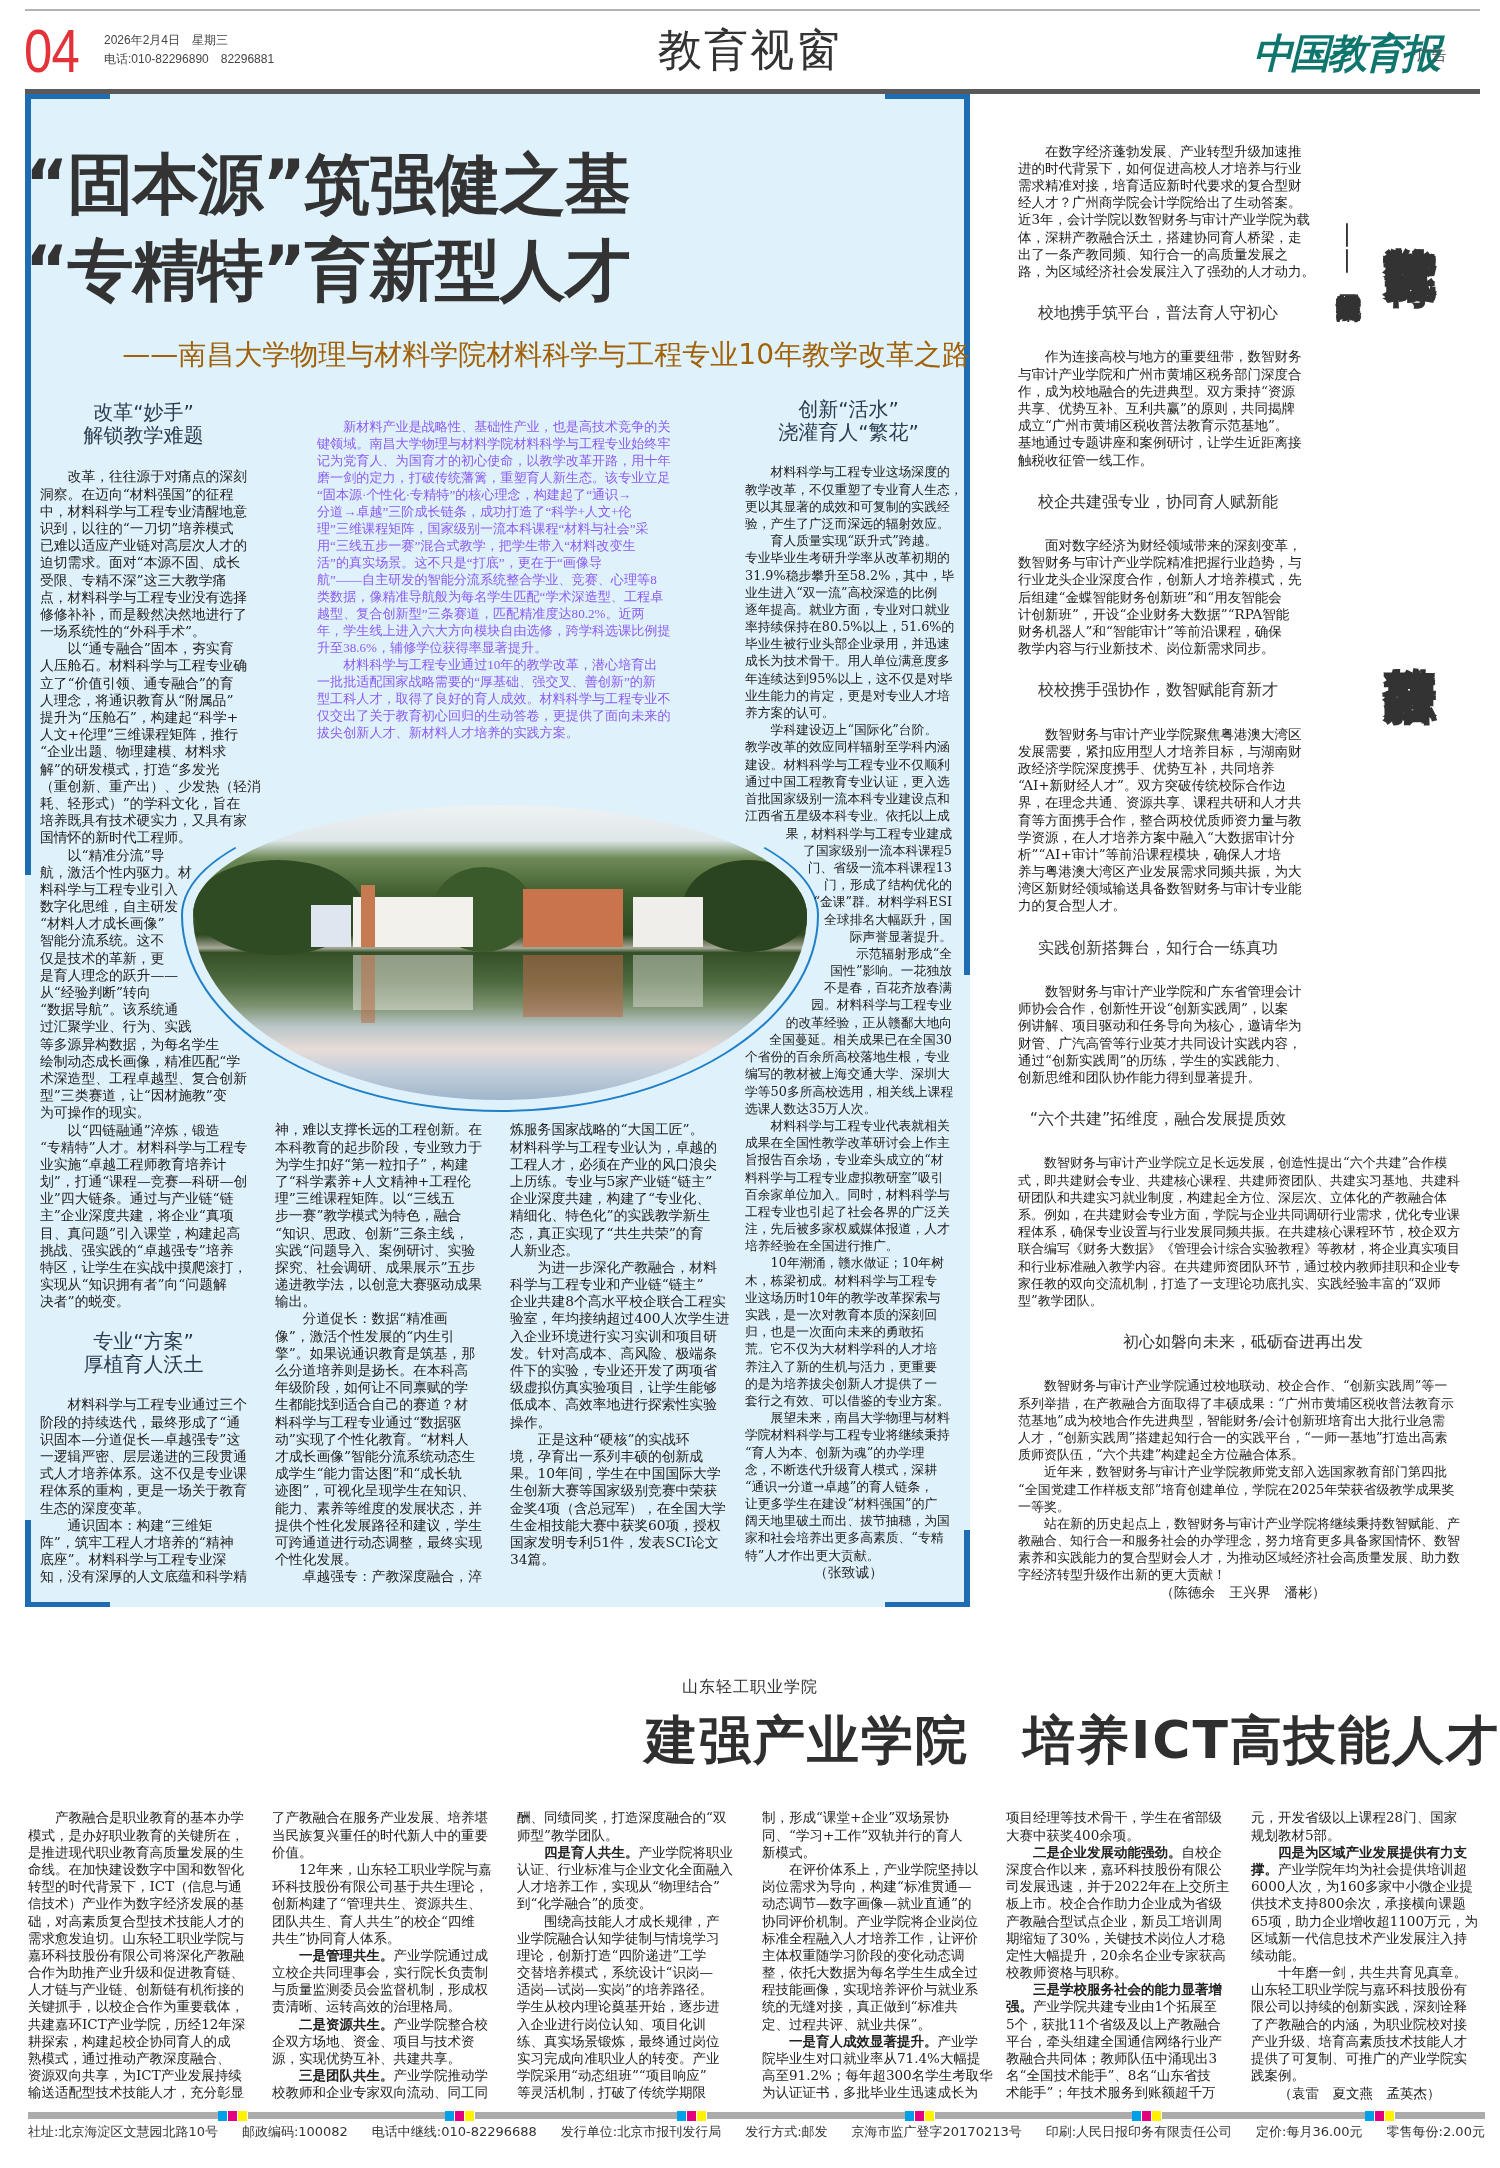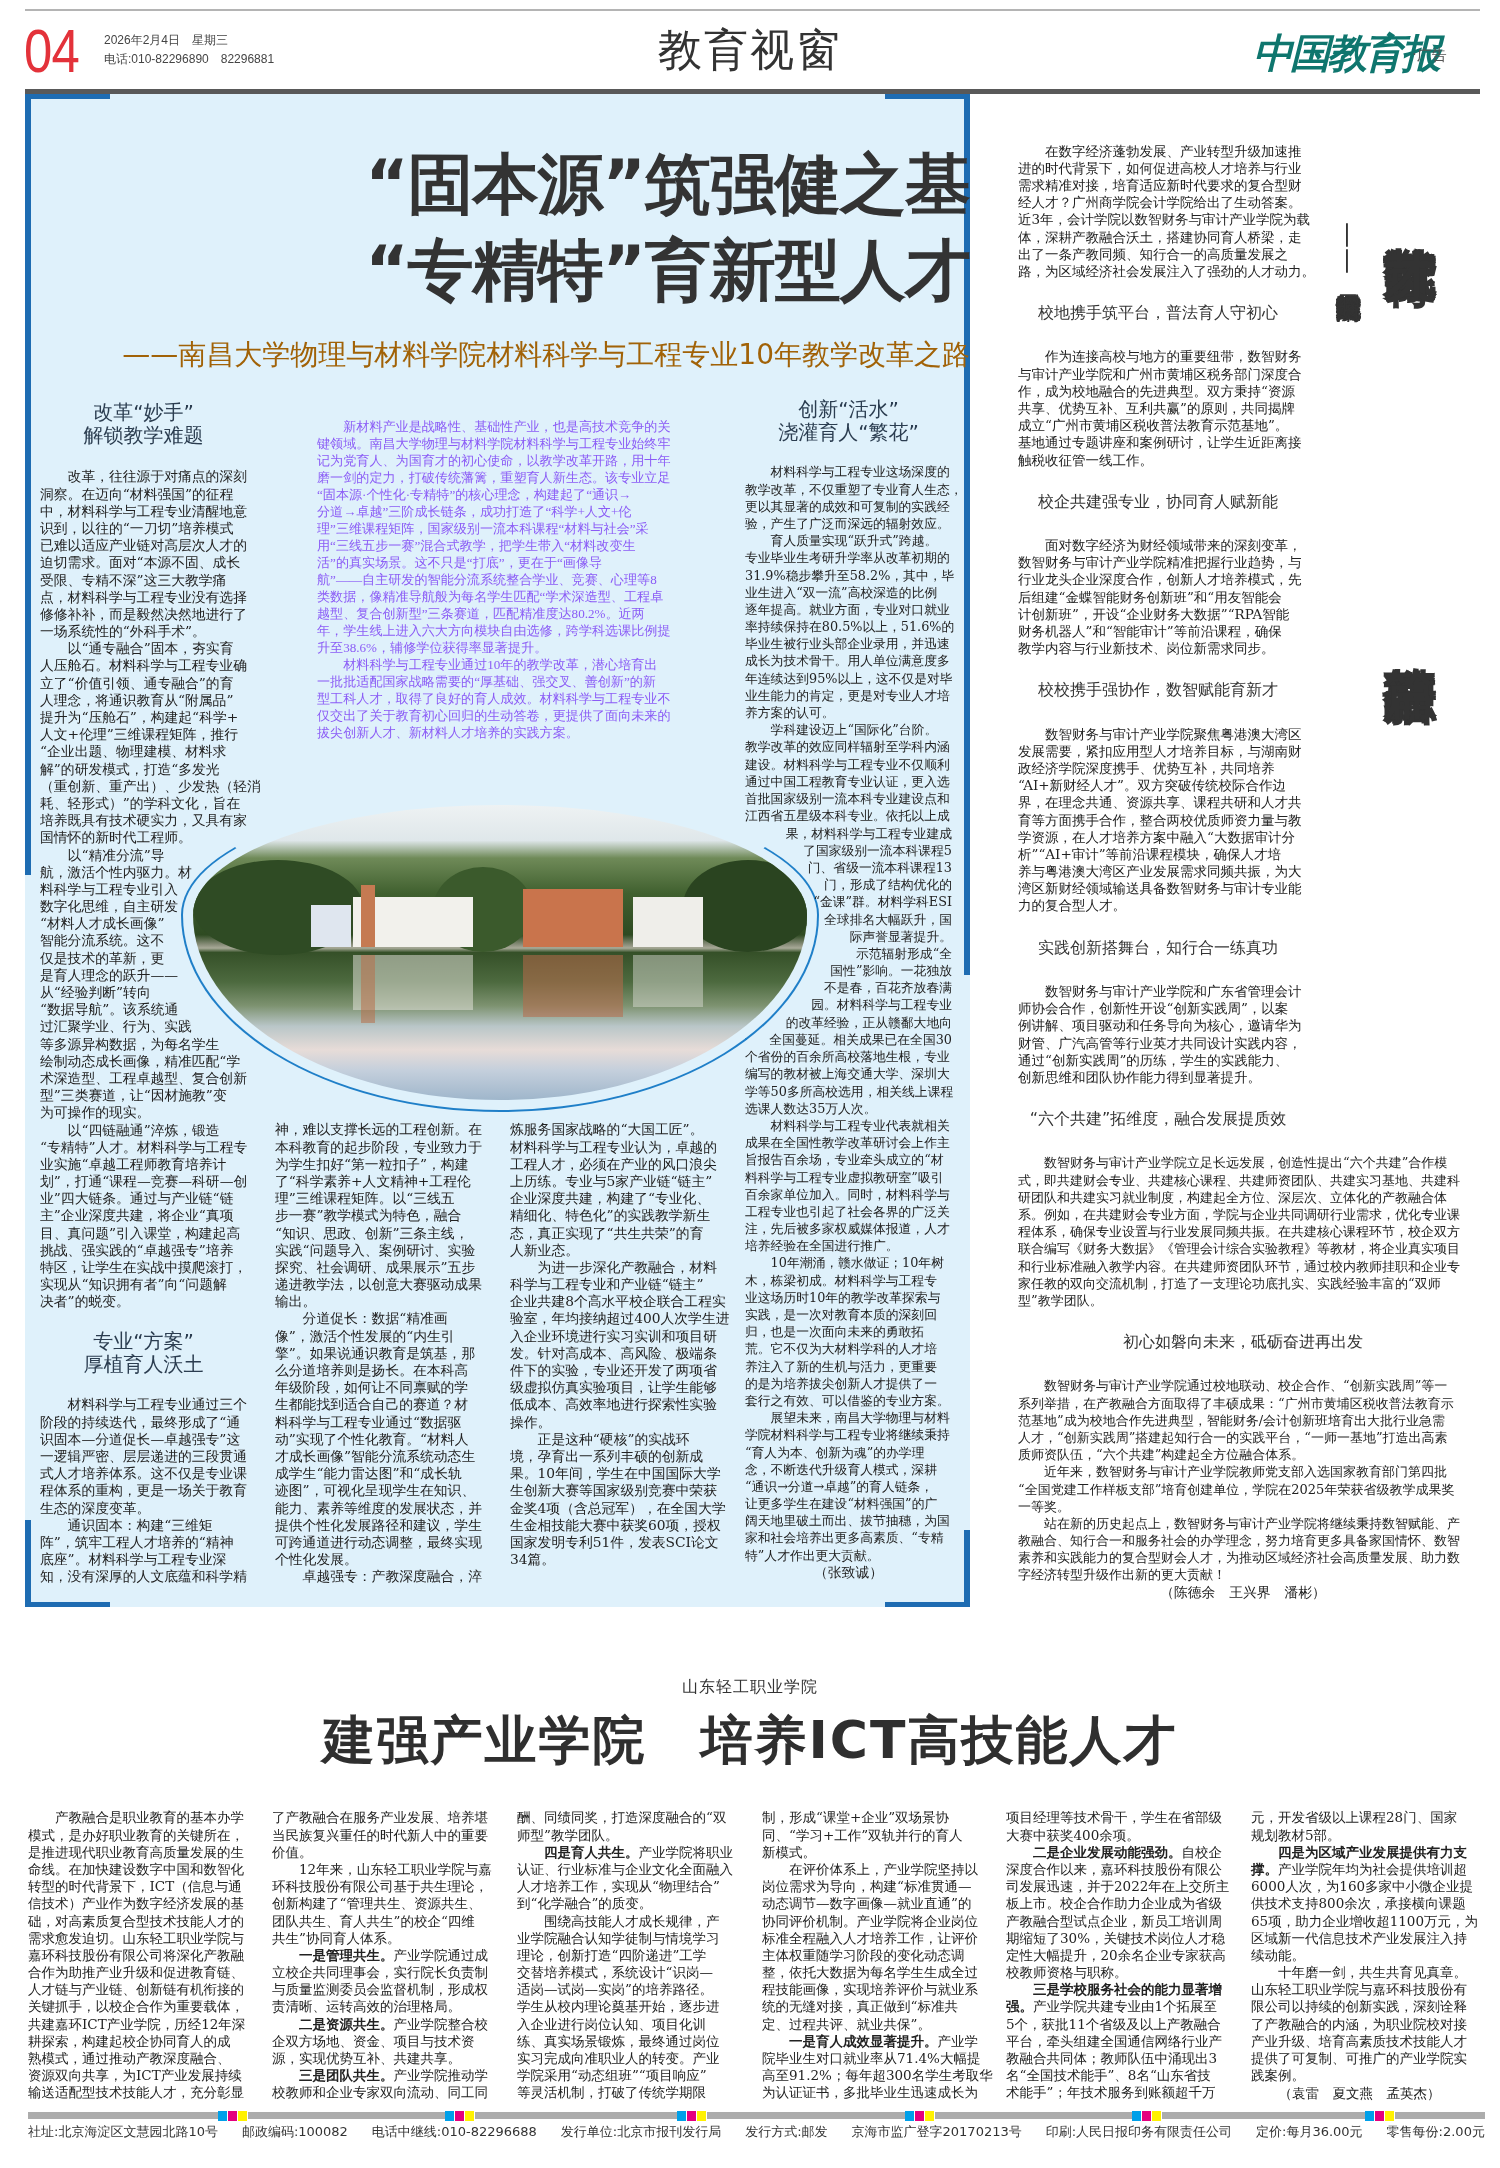--- a/index.html
+++ b/index.html
@@ -9,21 +9,21 @@
 .abs{position:absolute}
 .topline{left:25px;top:9px;width:1455px;height:2px;background:#b4b4b4}
 .pgno{left:24px;top:20px;font-family:"Liberation Sans",sans-serif;font-size:62px;line-height:62px;color:#e3323a;transform:scaleX(.82);transform-origin:left top;letter-spacing:-1px}
 .dateline{left:104px;top:31px;font-family:"Liberation Sans",sans-serif;font-size:12px;line-height:19px;color:#444}
 .sectitle{left:0;top:24px;width:1500px;text-align:center;font-family:"DejaVu Serif",serif;font-size:44px;line-height:52px;color:#333;letter-spacing:2px}
 .logo{left:1253px;top:30px;font-family:"DejaVu Serif",serif;font-style:italic;font-weight:bold;font-size:40px;line-height:46px;color:#0f766e;letter-spacing:-3px}
 .logo-suffix{left:1412px;top:45px;font-family:"DejaVu Sans",sans-serif;font-size:15px;line-height:20px;color:#555}
 .darkbar{left:25px;top:89px;width:1455px;height:5px;background:#595959}
 .panel{left:25px;top:94px;width:945px;height:1513px;background:#dff1fb}
 .br{background:#1e6cb2}
-.hl{left:25px;width:945px;text-align:right;font-family:"DejaVu Sans",sans-serif;font-weight:bold;font-size:66px;line-height:74px;color:#333;letter-spacing:-1px;white-space:nowrap}
+.hl{left:25px;width:945px;text-align:left;font-family:"DejaVu Sans",sans-serif;font-weight:bold;font-size:66px;line-height:74px;color:#333;letter-spacing:-1px;white-space:nowrap}
 .subtitle{left:25px;width:945px;top:338px;text-align:right;font-family:"DejaVu Sans",sans-serif;font-size:28px;line-height:34px;color:#a16207;white-space:nowrap}
 .ph{width:207px;text-align:center;font-family:"DejaVu Sans",sans-serif;font-size:20px;line-height:23px;color:#2b3d50;white-space:nowrap}
 .ph div{height:23px}
 .col{font-size:13.8px;line-height:17.2px;color:#222}
 .ln{height:17.2px;white-space:nowrap}
 .ind{text-indent:2em}
 .ralign .ln{text-align:right}
 .colD{font-size:12.8px}
 .intro{font-family:Liberation Serif, serif;font-size:13.1px;line-height:17px;color:#8b5cf6}
 .intro .ln{height:17px}
@@ -33,21 +33,21 @@
 .photo-outline{left:181px;top:793px;width:638px;height:319px;border:2px solid #1f7fc8;border-top-color:transparent;border-radius:319px/122px 122px 197px 197px}
 .byline{text-align:center;white-space:nowrap}
 .rcol{left:1018px;top:142.6px;width:450px}
 .rnarrow{width:280px;font-size:13.5px}
 .rwide{width:450px;font-size:13px}
 .rhead{width:280px;height:24px;line-height:24px;margin:21px 0 23.3px;text-align:center;font-family:"DejaVu Sans",sans-serif;font-size:16px;color:#333;white-space:nowrap}
 .rhead.wide{width:450px}
 .vtitle{writing-mode:vertical-rl;font-family:"DejaVu Sans",sans-serif;font-weight:bold;font-size:54px;line-height:60px;color:#333}
 .vsub{writing-mode:vertical-rl;left:1334px;top:222px;font-family:"DejaVu Sans",sans-serif;font-size:26px;line-height:30px;color:#333}
 .kicker{left:0;top:1673px;width:1500px;text-align:center;font-family:"DejaVu Sans",sans-serif;font-size:16px;line-height:28px;color:#333;letter-spacing:1px}
-.headline2{left:0;top:1710px;width:1500px;text-align:center;font-family:"DejaVu Sans",sans-serif;font-weight:bold;font-size:52px;line-height:60px;color:#2f2f2f;letter-spacing:2px;white-space:nowrap}
+.headline2{left:0;top:1710px;width:1500px;text-align:right;font-family:"DejaVu Sans",sans-serif;font-weight:bold;font-size:52px;line-height:60px;color:#2f2f2f;letter-spacing:2px;white-space:nowrap}
 .bcol{top:1809.4px;width:217px;font-size:13.5px;line-height:17.2px}
 .fbar{left:28px;top:2111px;width:1457px;height:9px;display:flex;align-items:center}
 .fbar .g{background:#acacac;height:7px}
 .fbar .sq{width:9px;height:10px;margin-right:1px}
 .ftext{left:28px;top:2123px;width:1457px;display:flex;justify-content:space-between;font-family:"DejaVu Sans",sans-serif;font-size:13px;line-height:18px;color:#333;white-space:nowrap}
 </style>
 </head>
 <body>
 
 <div id="page">

